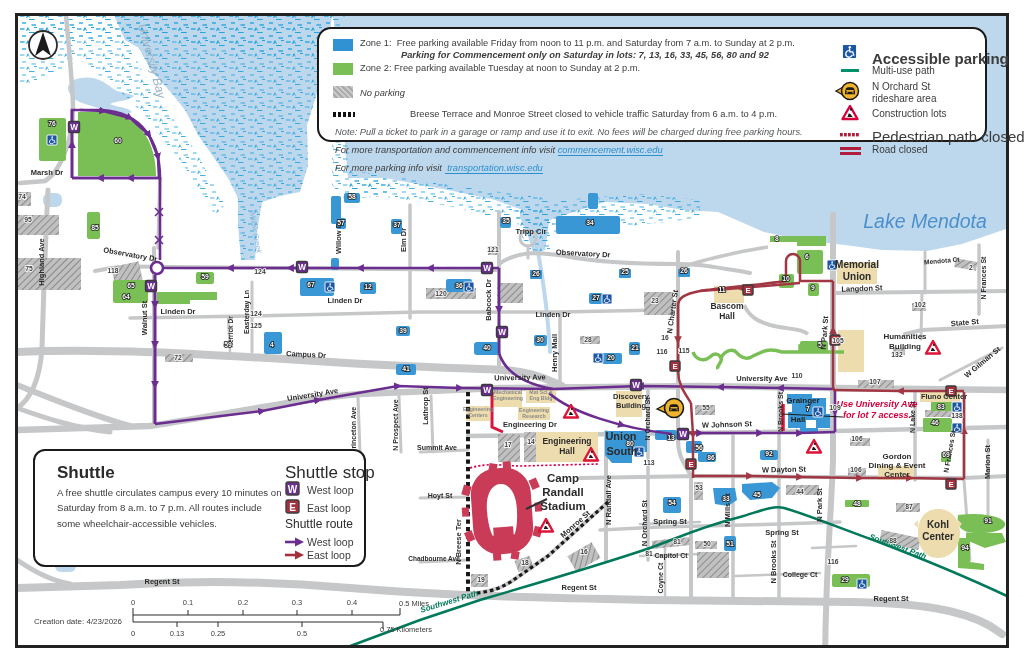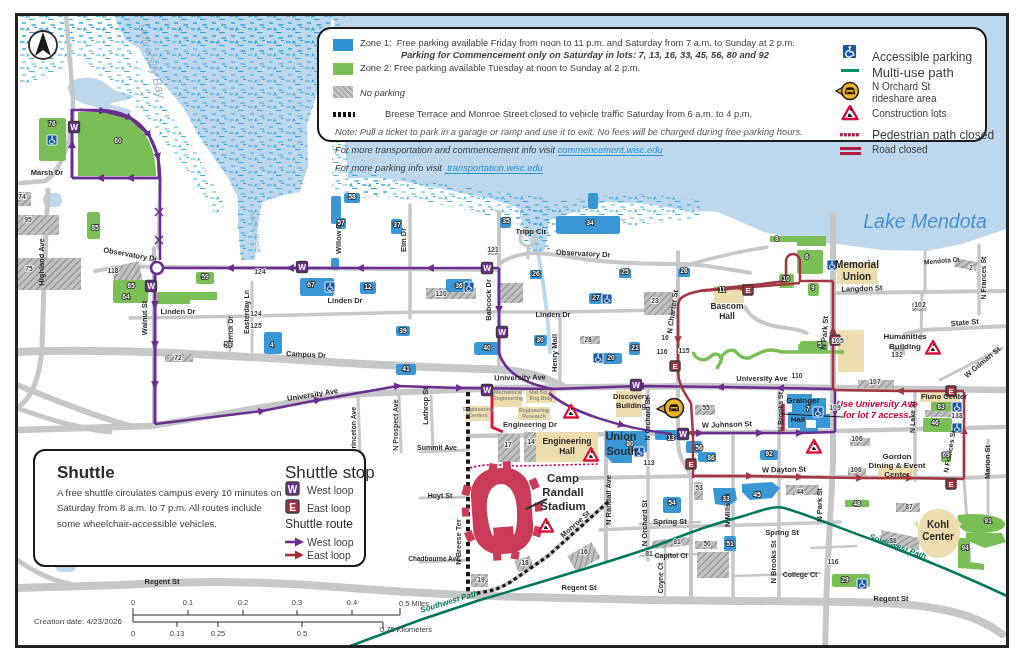--- a/index.html
+++ b/index.html
@@ -582,21 +582,21 @@
     </svg>
 <div class="box" id="legend" style="left:317px;top:27px;width:670px;height:115px;font-size:9.3px;color:#3c3c3c;">
 <div style="position:absolute;left:14px;top:10px;width:20px;height:12px;background:#3092d2;"></div>
 <div class="t" style="left:41px;top:9px;">Zone 1:&nbsp; Free parking available Friday from noon to 11 p.m. and Saturday from 7 a.m. to Sunday at 2 p.m.</div>
 <div class="t" style="left:82px;top:21px;font-weight:bold;font-style:italic;">Parking for Commencement only on Saturday in lots: 7, 13, 16, 33, 45, 56, 80 and 92</div>
 <div style="position:absolute;left:14px;top:34px;width:20px;height:12px;background:#7abf56;"></div>
 <div class="t" style="left:41px;top:34px;">Zone 2: Free parking available Tuesday at noon to Sunday at 2 p.m.</div>
 <div style="position:absolute;left:14px;top:57px;width:20px;height:12px;background:repeating-linear-gradient(45deg,#c9c9c9 0 2px,#a9a9a9 2px 4px);"></div>
 <div class="t" style="left:41px;top:59px;font-style:italic;">No parking</div>
 <div style="position:absolute;left:14px;top:83px;width:22px;height:5px;background:repeating-linear-gradient(90deg,#111 0 3px,#fff 3px 5px);"></div>
-<div class="t" style="left:26px;top:80px;padding-left:40px;">Breese Terrace and Monroe Street closed to vehicle traffic Saturday from 6 a.m. to 4 p.m.</div>
+<div class="t" style="left:51px;top:80px;padding-left:40px;">Breese Terrace and Monroe Street closed to vehicle traffic Saturday from 6 a.m. to 4 p.m.</div>
 <div class="t" style="left:16px;top:98px;font-style:italic;color:#55575a;">Note: Pull a ticket to park in a garage or ramp and use it to exit. No fees will be charged during free parking hours.</div>
 <div class="t" style="left:16px;top:116px;font-style:italic;">For more transportation and commencement info visit <span style="color:#2b90cf;border-bottom:1px solid #2b90cf;">commencement.wisc.edu</span></div>
 <div class="t" style="left:16px;top:134px;font-style:italic;">For more parking info visit <span style="color:#2b90cf;border-bottom:1px solid #2b90cf;">&nbsp;transportation.wisc.edu</span></div>
 <svg style="position:absolute;left:516px;top:14px;" width="36" height="120" viewBox="0 0 36 120">
 <g transform="translate(14.5,8.5) scale(1.45)">
           <rect x="-5" y="-5" width="10" height="10" rx="1" fill="#1c57a5" stroke="#ffffff" stroke-width="0.9"></rect>
 <g stroke="#fff" fill="none" stroke-width="0.9" stroke-linecap="round">
 <circle cx="0.2" cy="-2.9" r="0.85" fill="#fff" stroke="none"></circle>
 <path d="M0,-1.8 L0.3,0.2 L2.2,0.2 L3,2.6"></path>
 <path d="M-0.8,-0.6 A2.3,2.3 0 1 0 1.8,2.6"></path>
@@ -619,25 +619,25 @@
 <g fill="#b01e3c">
           <rect x="5" y="90" width="2.8" height="3.4"></rect>
           <rect x="9" y="90" width="2.8" height="3.4"></rect>
           <rect x="13" y="90" width="2.8" height="3.4"></rect>
           <rect x="17" y="90" width="2.8" height="3.4"></rect>
           <rect x="21" y="90" width="2.8" height="3.4"></rect>
         </g>
 <rect x="5" y="104" width="21" height="3" fill="#b01e3c"></rect>
         <rect x="5" y="109" width="21" height="3" fill="#b01e3c"></rect>
 </svg>
-<div class="t" style="left:553px;top:21px;font-size:12px;">Accessible parking</div>
-<div class="t" style="left:553px;top:36px;font-size:13px;">Multi-use path</div>
+<div class="t" style="left:553px;top:21px;font-size:15px;font-weight:bold;">Accessible parking</div>
+<div class="t" style="left:553px;top:36px;font-size:10px;">Multi-use path</div>
 <div class="t" style="left:553px;top:52px;font-size:10px;line-height:1.2;">N Orchard St<br>rideshare area</div>
 <div class="t" style="left:553px;top:79px;font-size:10px;">Construction lots</div>
-<div class="t" style="left:553px;top:99px;font-size:12px;">Pedestrian path closed</div>
+<div class="t" style="left:553px;top:99px;font-size:15px;">Pedestrian path closed</div>
 <div class="t" style="left:553px;top:115px;font-size:10px;">Road closed</div>
 </div>
 <div class="box" id="shuttle" style="left:33px;top:449px;width:333px;height:118px;border-radius:12px;border-width:2px;color:#3c3c3c;">
 <div class="t" style="left:22px;top:12px;font-size:17px;font-weight:bold;color:#2b2b2b;">Shuttle</div>
 <div style="position:absolute;left:22px;top:34px;width:228px;font-size:9.6px;line-height:1.6;color:#3c3c3c;">A free shuttle circulates campus every 10 minutes on Saturday from 8 a.m. to 7 p.m. All routes include some wheelchair-accessible vehicles.</div>
 <div class="t" style="left:250px;top:12px;font-size:17px;color:#2b2b2b;">Shuttle stop</div>
 <svg style="position:absolute;left:250px;top:30px;" width="80" height="80" viewBox="0 0 80 80">
 <rect x="1" y="1" width="13" height="13" rx="2" fill="#6b2d90" stroke="#3f3f3f" stroke-width="1.4"></rect>
         <text x="7.5" y="11.5" font-size="10" font-weight="bold" fill="#fff" text-anchor="middle">W</text>
 <rect x="1" y="19" width="13" height="13" rx="2" fill="#a5303d" stroke="#3f3f3f" stroke-width="1.4"></rect>

